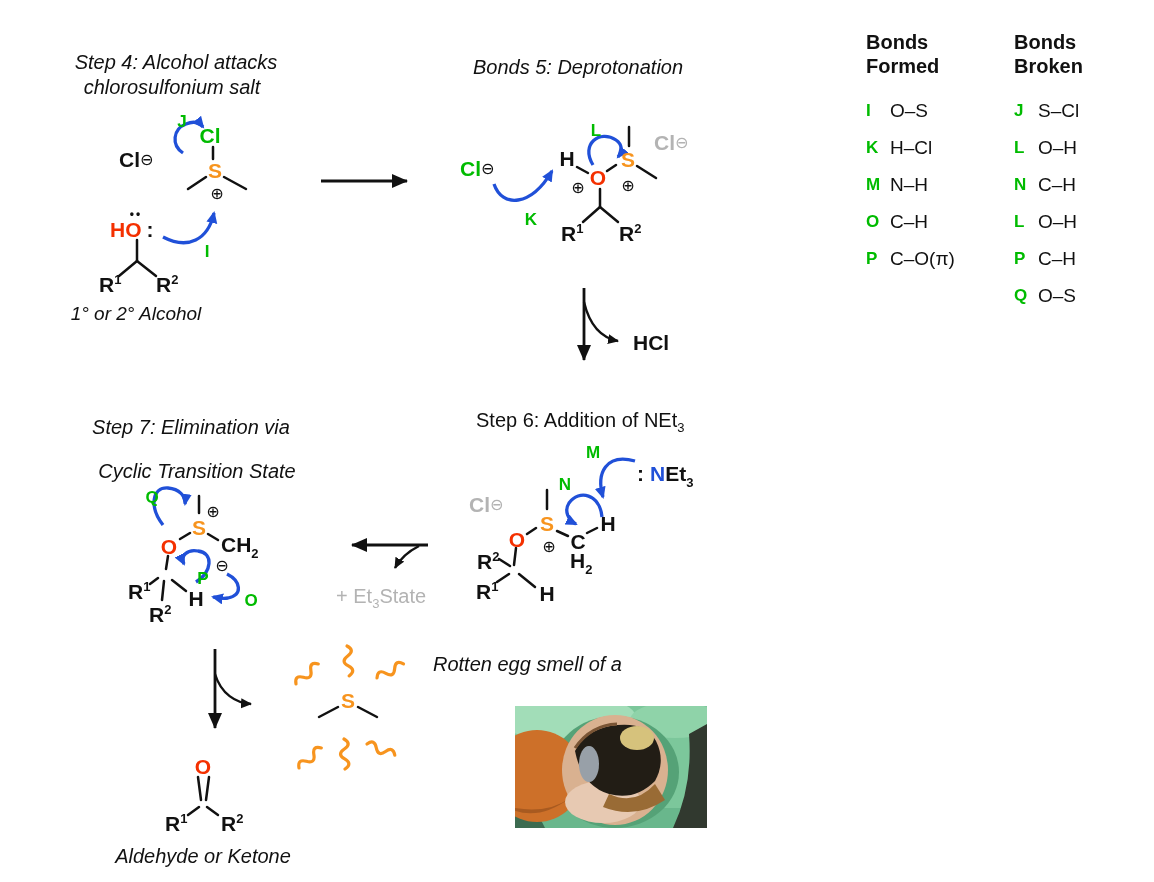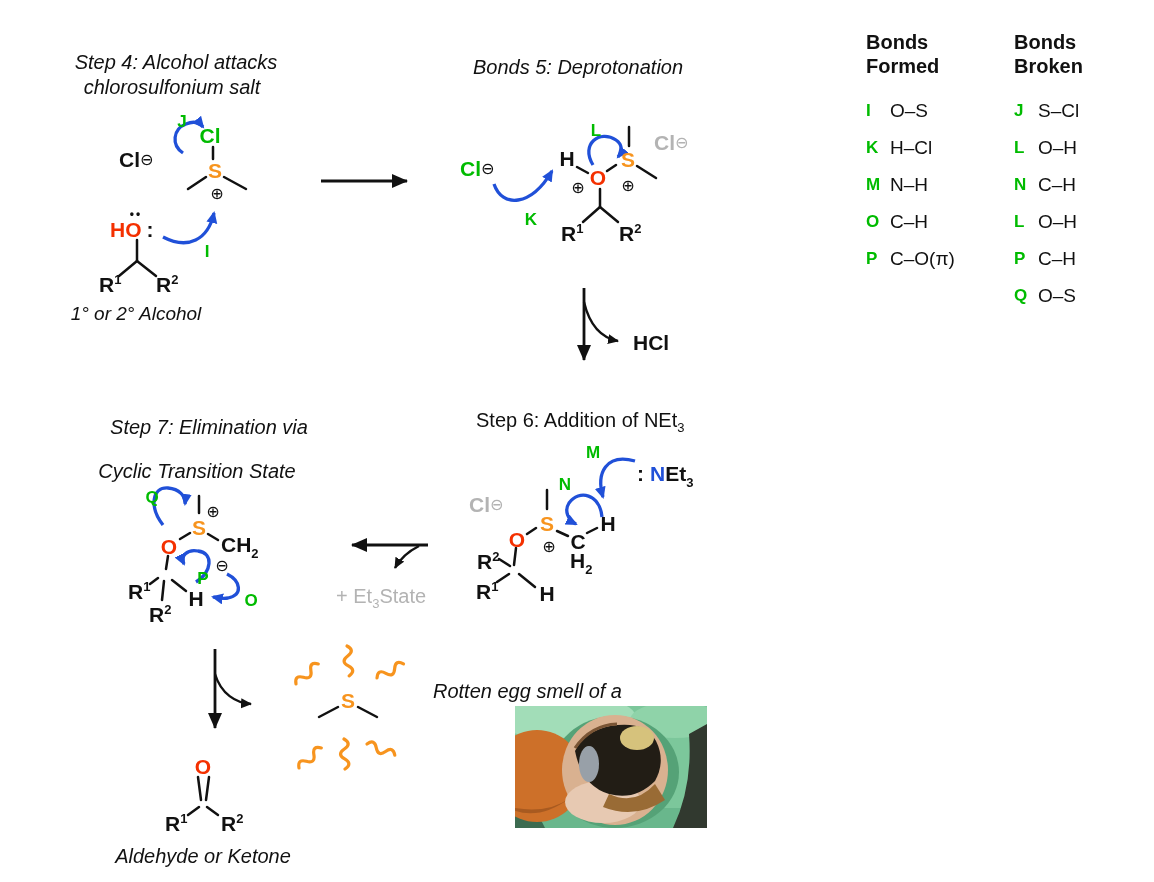--- a/index.html
+++ b/index.html
@@ -13,21 +13,21 @@
         color:#111;white-space:nowrap;line-height:1;}
   .comp sub{font-size:13px;}
   .comp sup{font-size:13px;}
   .title{position:absolute;transform:translate(-50%,-50%);font-style:italic;font-size:20px;
          color:#111;white-space:nowrap;line-height:1.2;}
   .title-left{position:absolute;transform:translateY(-50%);font-size:20px;
          color:#111;white-space:nowrap;line-height:1.2;}
   .title-left sub{font-size:13px;}
   .caption{position:absolute;transform:translate(-50%,-50%);font-style:italic;font-size:19px;
          color:#111;white-space:nowrap;}
-  .smell{position:absolute;font-style:italic;font-size:20px;color:#111;white-space:nowrap;margin-top:27px;}
+  .smell{position:absolute;font-style:italic;font-size:20px;color:#111;white-space:nowrap;}
   .charge{position:absolute;transform:translate(-50%,-50%);
           font-family:"DejaVu Sans",sans-serif;font-size:16px;font-weight:400;color:#111;line-height:1;}
   .minus-sm{font-family:"DejaVu Sans",sans-serif;font-size:16px;font-weight:400;vertical-align:2px;}
   .lp{position:absolute;transform:translate(-50%,-50%);font-weight:700;font-size:12px;
       letter-spacing:2px;color:#111;line-height:1;}
   .albl{position:absolute;transform:translate(-50%,-50%);font-weight:700;font-size:17px;color:#00bb00;line-height:1;}
   .green{color:#00bb00}.red{color:#f43000}.orange{color:#f7941e}.blue{color:#2050d8}
   .gray{color:#b3b3b3}
   
   .bt-head{position:absolute;font-weight:700;font-size:20px;line-height:24px;color:#111;white-space:pre-line;}
@@ -178,21 +178,21 @@
   <div class="atom red" style="left:517px;top:539px">O</div>
   <div class="charge" style="left:549px;top:547px">⊕</div>
   <div class="atom" style="left:578px;top:541px">C</div>
   <div class="comp" style="left:570px;top:563px"><span>H</span><sub>2</sub></div>
   <div class="atom" style="left:608px;top:523px">H</div>
   <div class="comp" style="left:477px;top:561px"><span>R</span><sup>2</sup></div>
   <div class="comp" style="left:476px;top:591px"><span>R</span><sup>1</sup></div>
   <div class="atom" style="left:547px;top:593px">H</div>
   <div class="comp gray" style="left:336px;top:598px;font-weight:400;font-size:20px"><span>+ Et</span><sub>3</sub><span>State</span></div>
 
-  <div class="title" style="left:209px;top:427px">Step 7: Elimination via</div>
+  <div class="title" style="left:191px;top:427px">Step 7: Elimination via</div>
   <div class="title" style="left:197px;top:471px">Cyclic Transition State</div>
   <div class="albl" style="left:152px;top:497px">Q</div>
   <div class="charge" style="left:213px;top:512px">⊕</div>
   <div class="atom orange" style="left:199px;top:527px">S</div>
   <div class="atom red" style="left:169px;top:546px">O</div>
   <div class="comp" style="left:221px;top:547px"><span>CH</span><sub>2</sub></div>
   <div class="charge" style="left:222px;top:566px">⊖</div>
   <div class="albl" style="left:203px;top:578px">P</div>
   <div class="comp" style="left:128px;top:591px"><span>R</span><sup>1</sup></div>
   <div class="atom" style="left:196px;top:598px">H</div>

